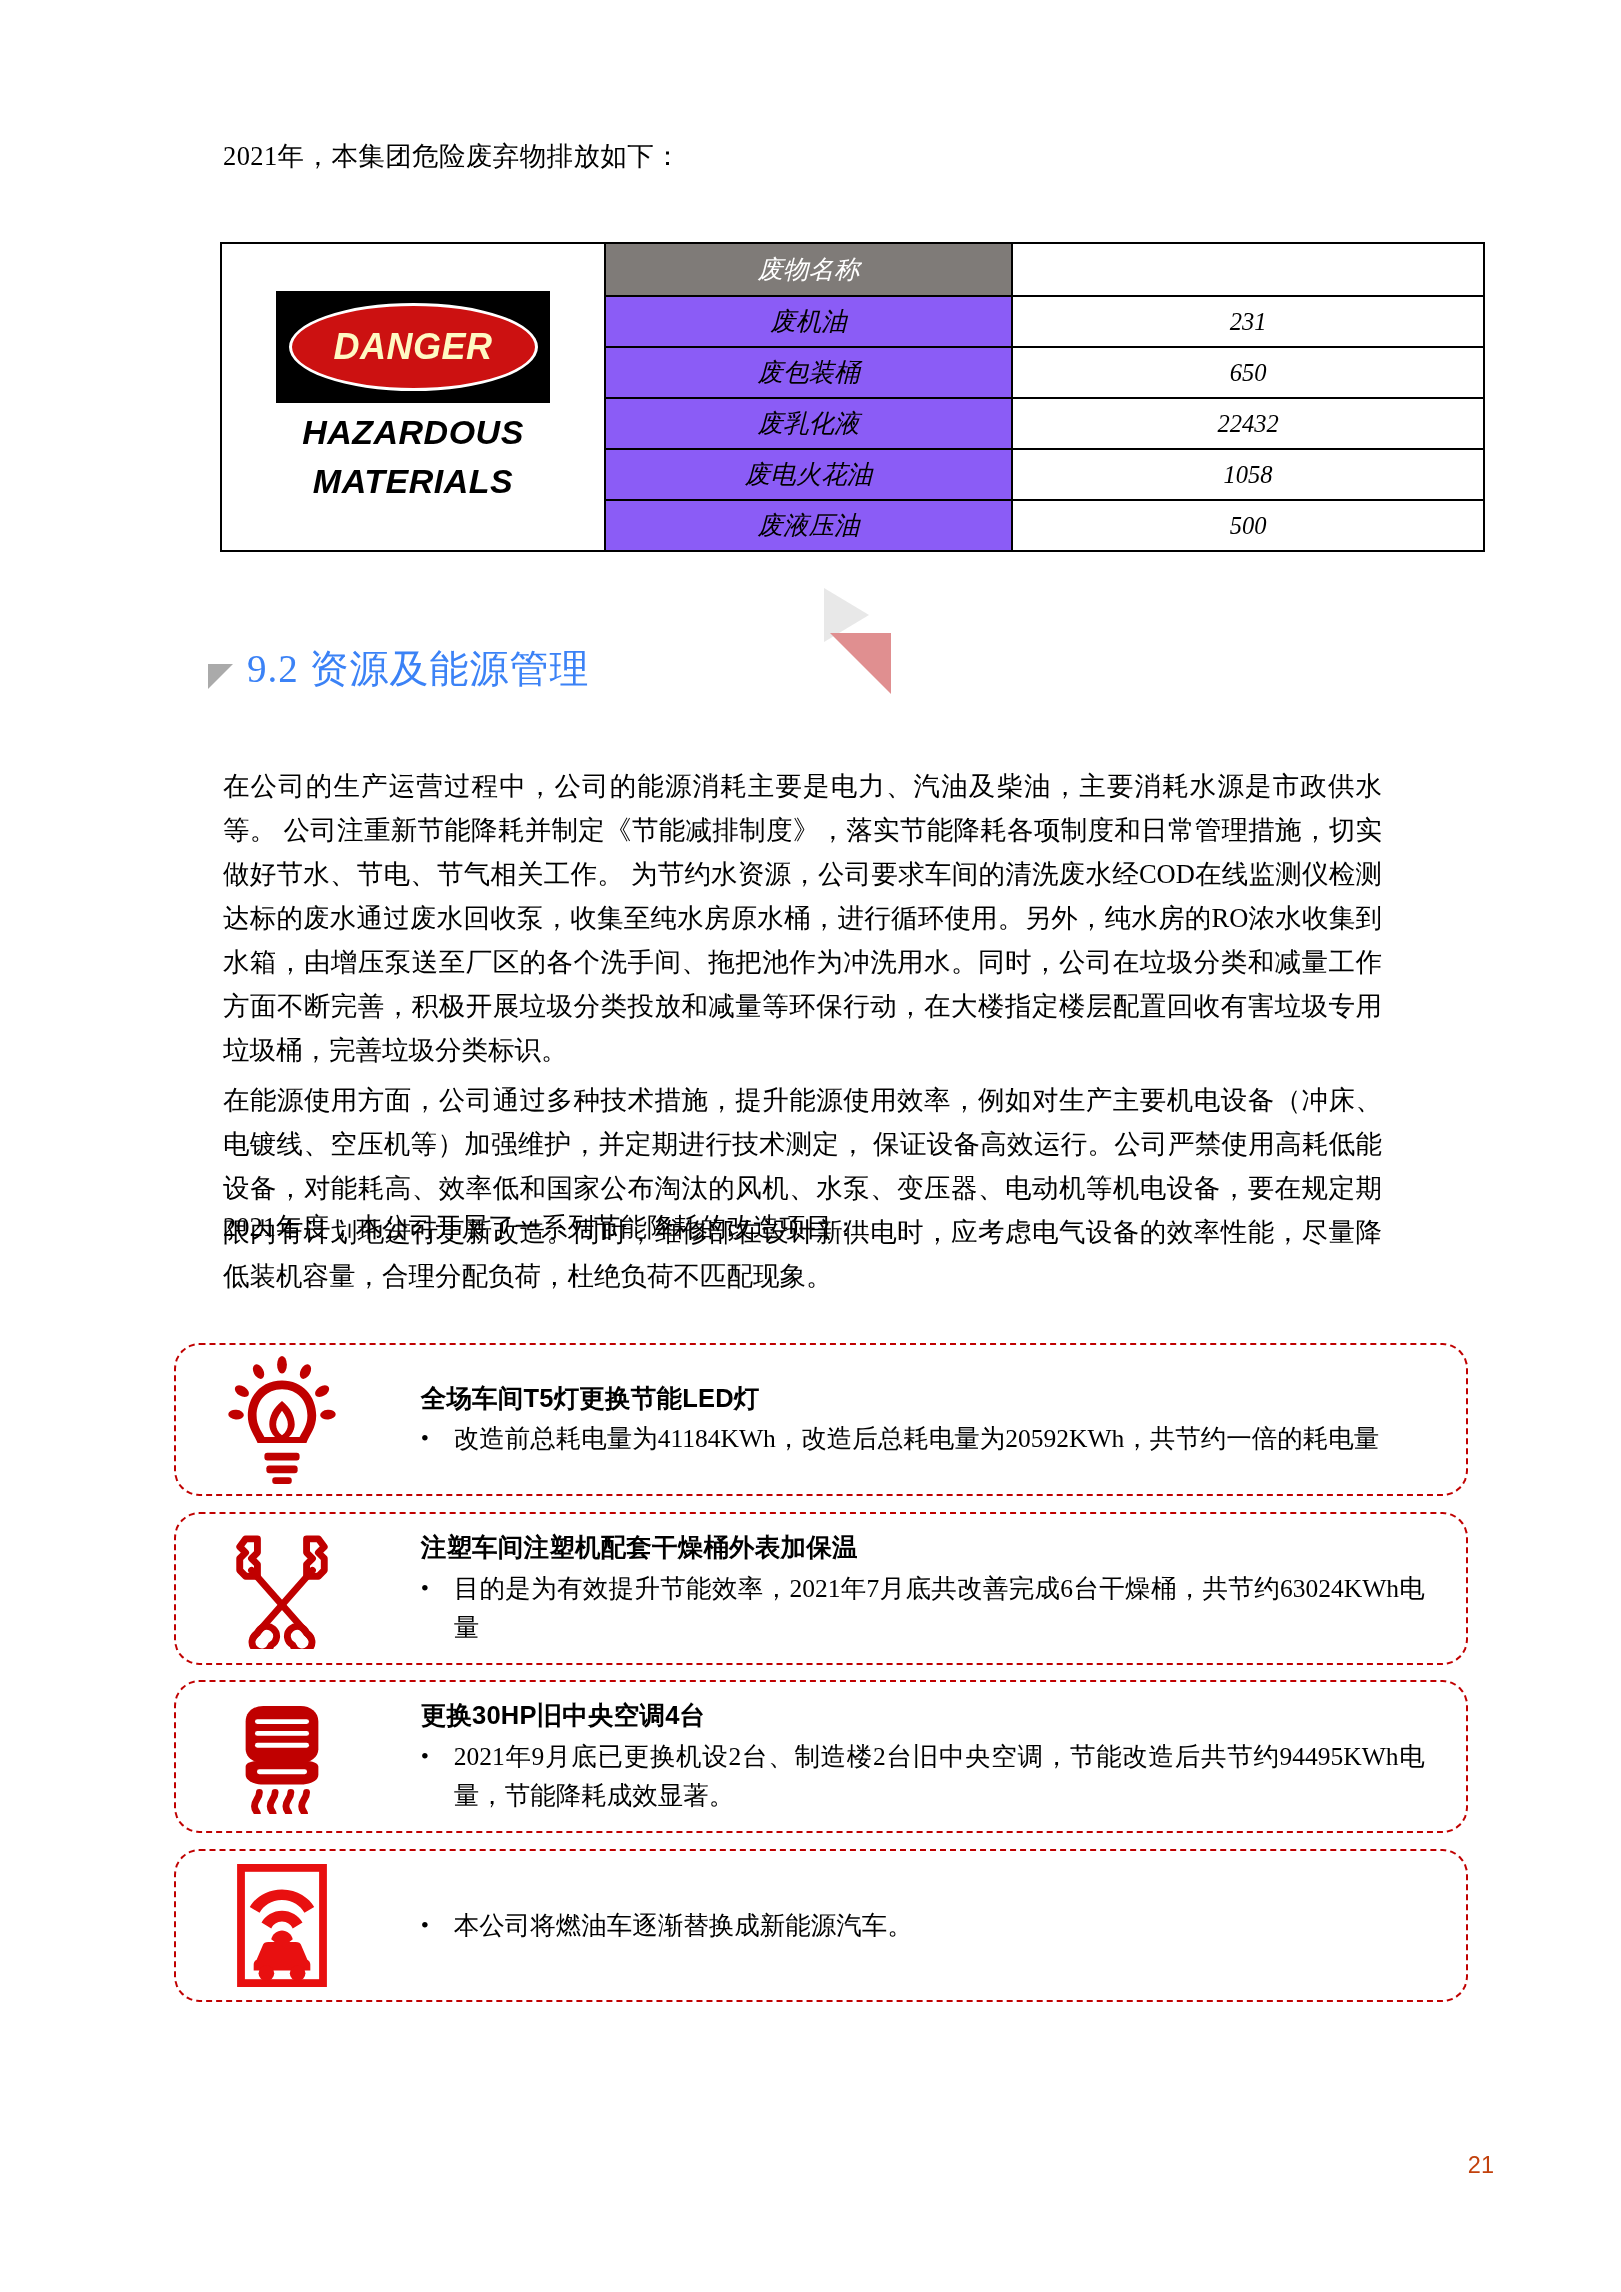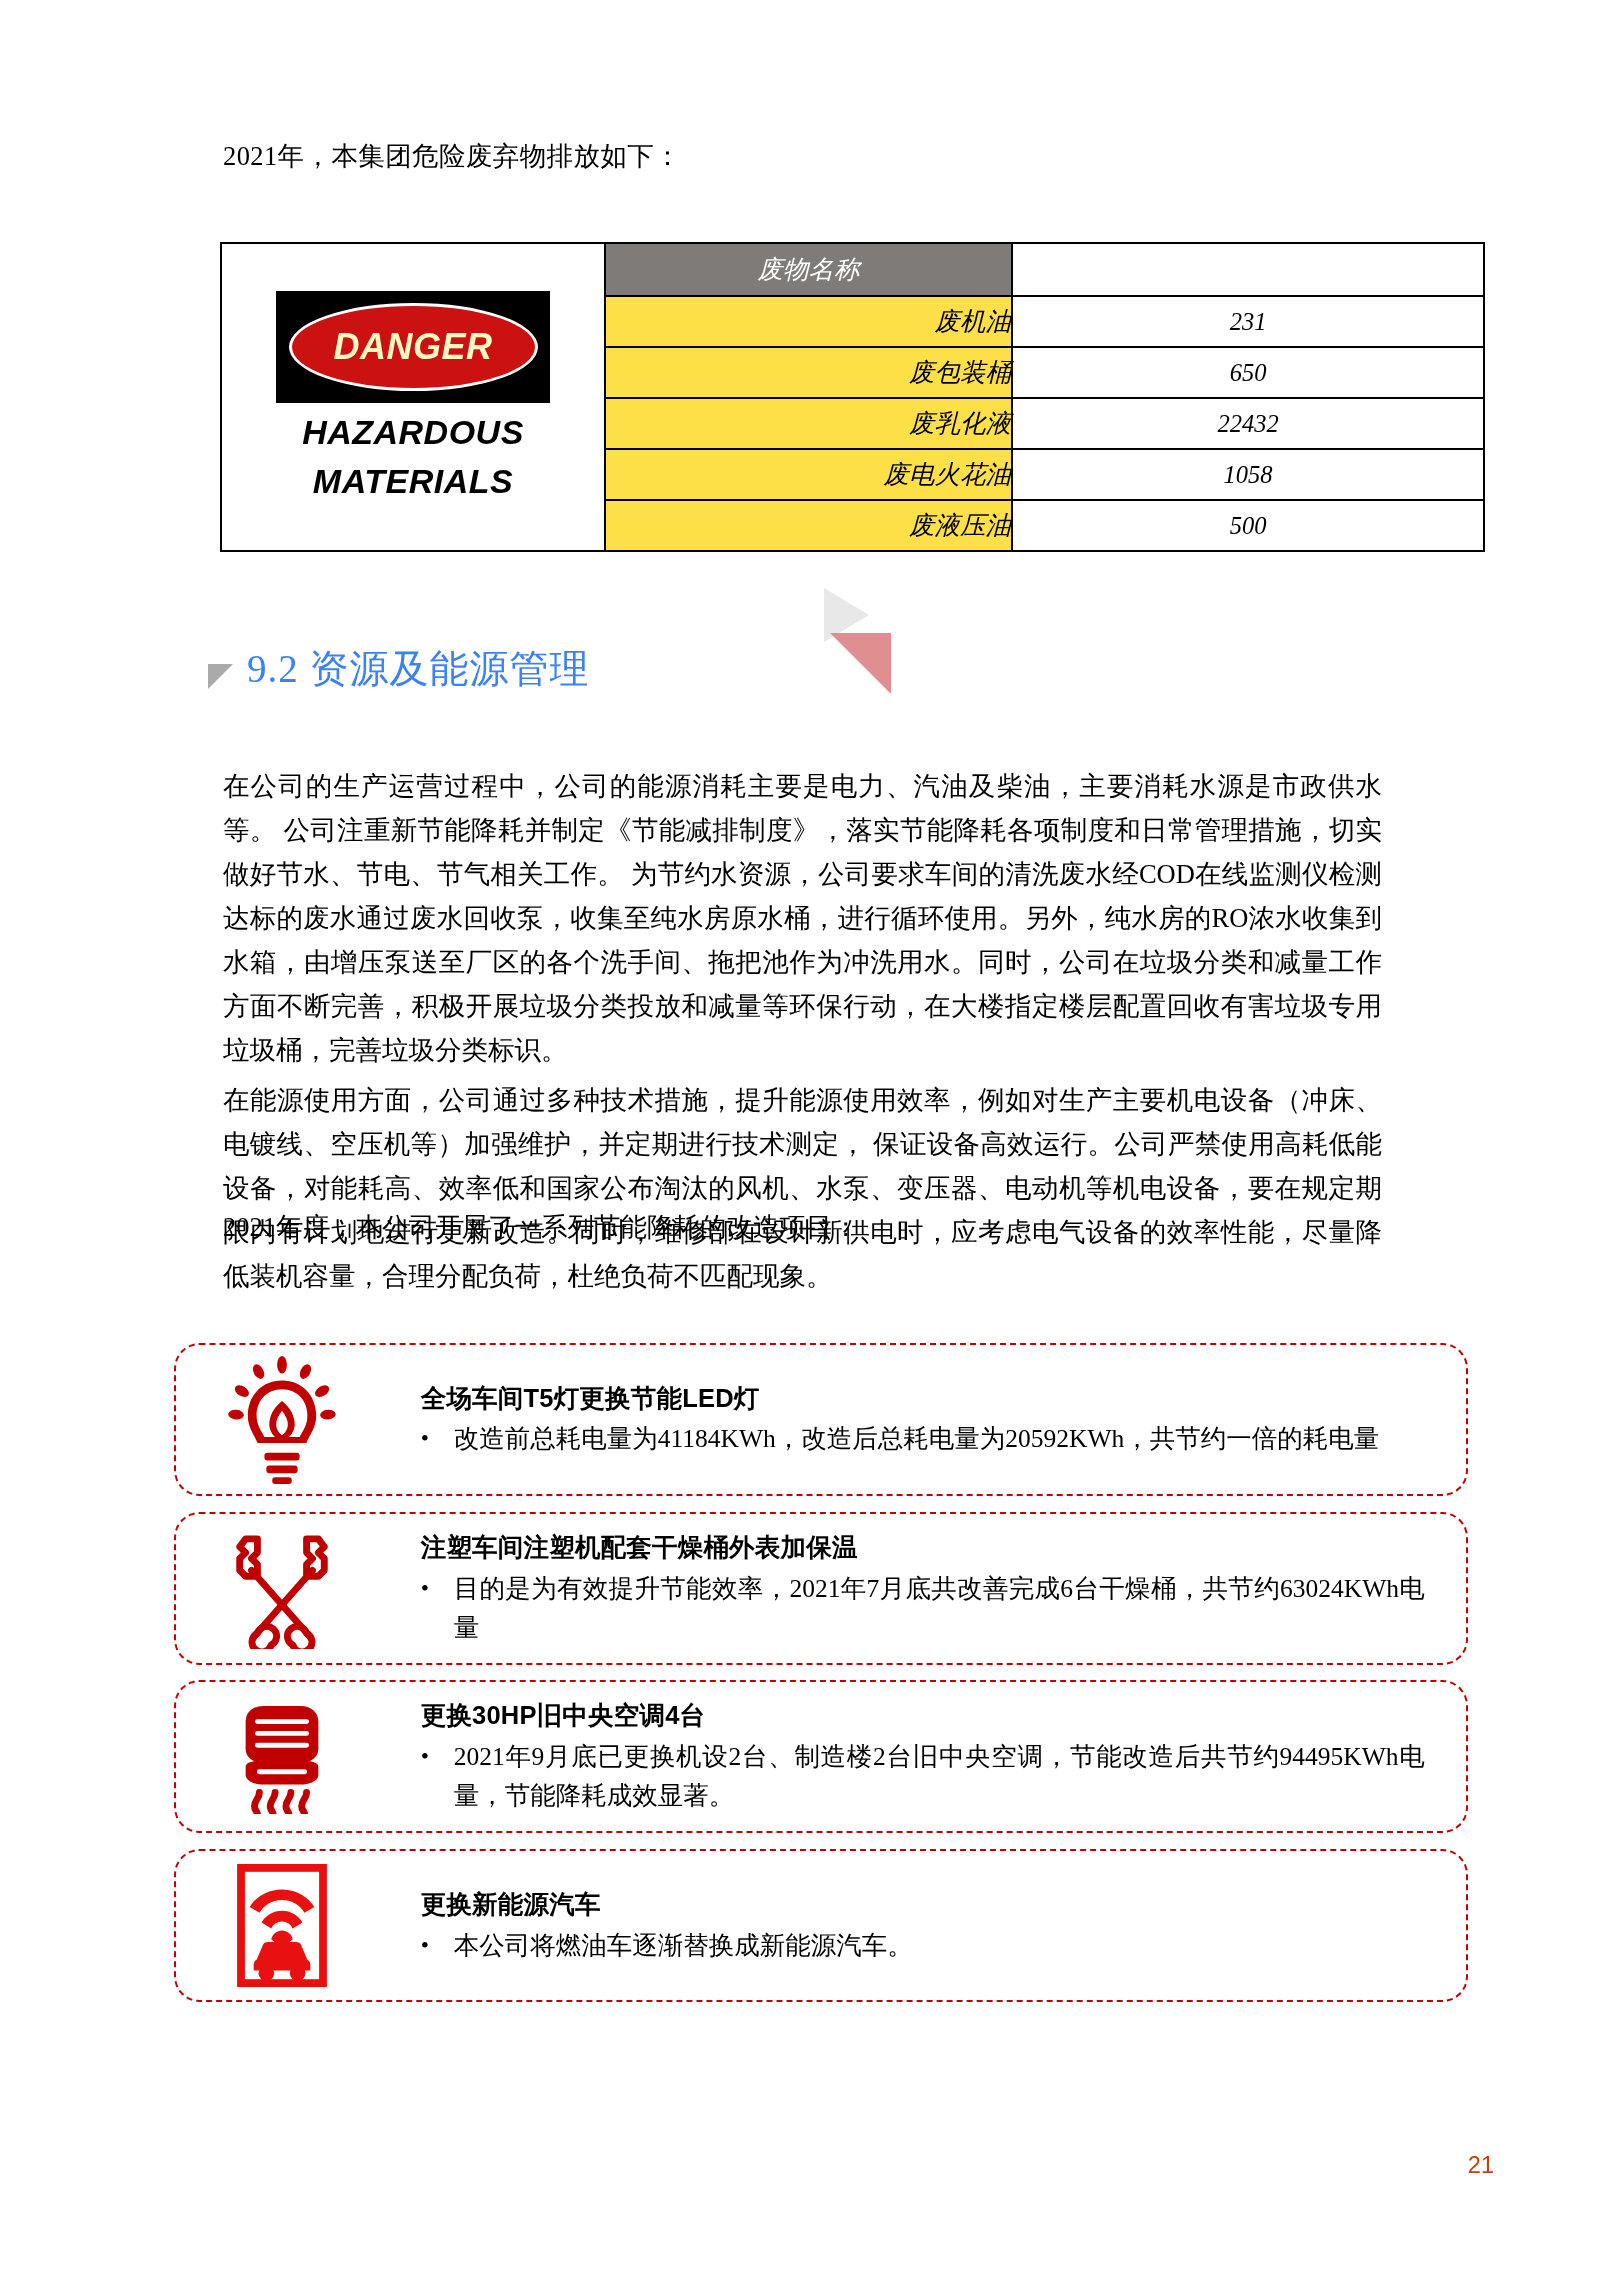--- a/index.html
+++ b/index.html
@@ -56,24 +56,24 @@
   }
   .hdr-cell {
     background: #7f7b78;
     color: #ffffff;
     font-size: 25.5px;
     text-align: center;
     height: 51px;
     font-weight: normal;
   }
   .name-cell {
-    text-align: right;
+    text-align: center;
     font-size: 25.5px;
     height: 49px;
-    background: #fde047;
+    background: #8b5cf6;
   }
   .qty-cell {
     text-align: center;
     font-size: 24.5px;
     height: 49px;
     background: #ffffff;
     width: 470px;
   }
 
   
@@ -402,21 +402,20 @@
             <path d="M52 26 c-16 0 -28 9 -33 18 l10 6 c4 -7 12 -13 23 -13 11 0 19 6 23 13 l10 -6 c-5 -9 -17 -18 -33 -18 z"></path>
             <path d="M52 48 c-9 0 -17 5 -21 12 l10 6 c2 -4 6 -7 11 -7 5 0 9 3 11 7 l10 -6 c-4 -7 -12 -12 -21 -12 z"></path>
             <path d="M52 68 c-5 0 -10 4 -11 9 l11 9 11 -9 c-1 -5 -6 -9 -11 -9 z"></path>
             <path d="M26 98 l6 -14 c1 -3 3 -4 6 -4 l28 0 c3 0 5 1 6 4 l6 14 c2 1 3 3 3 5 l0 6 -58 0 0 -6 c0 -2 1 -4 3 -5 z"></path>
             <circle cx="36" cy="112" r="8"></circle>
             <circle cx="68" cy="112" r="8"></circle>
           </g>
         </svg>
       </div>
       <div class="card-body">
-        <div class="card-title">更换新能源汽车</div>
         <div class="card-bullet">
           <span class="bullet-dot">•</span>
           <span class="bullet-text">本公司将燃油车逐渐替换成新能源汽车。</span>
         </div>
       </div>
     </div>
 
   </div>
 
   <div class="page-number">21</div>

